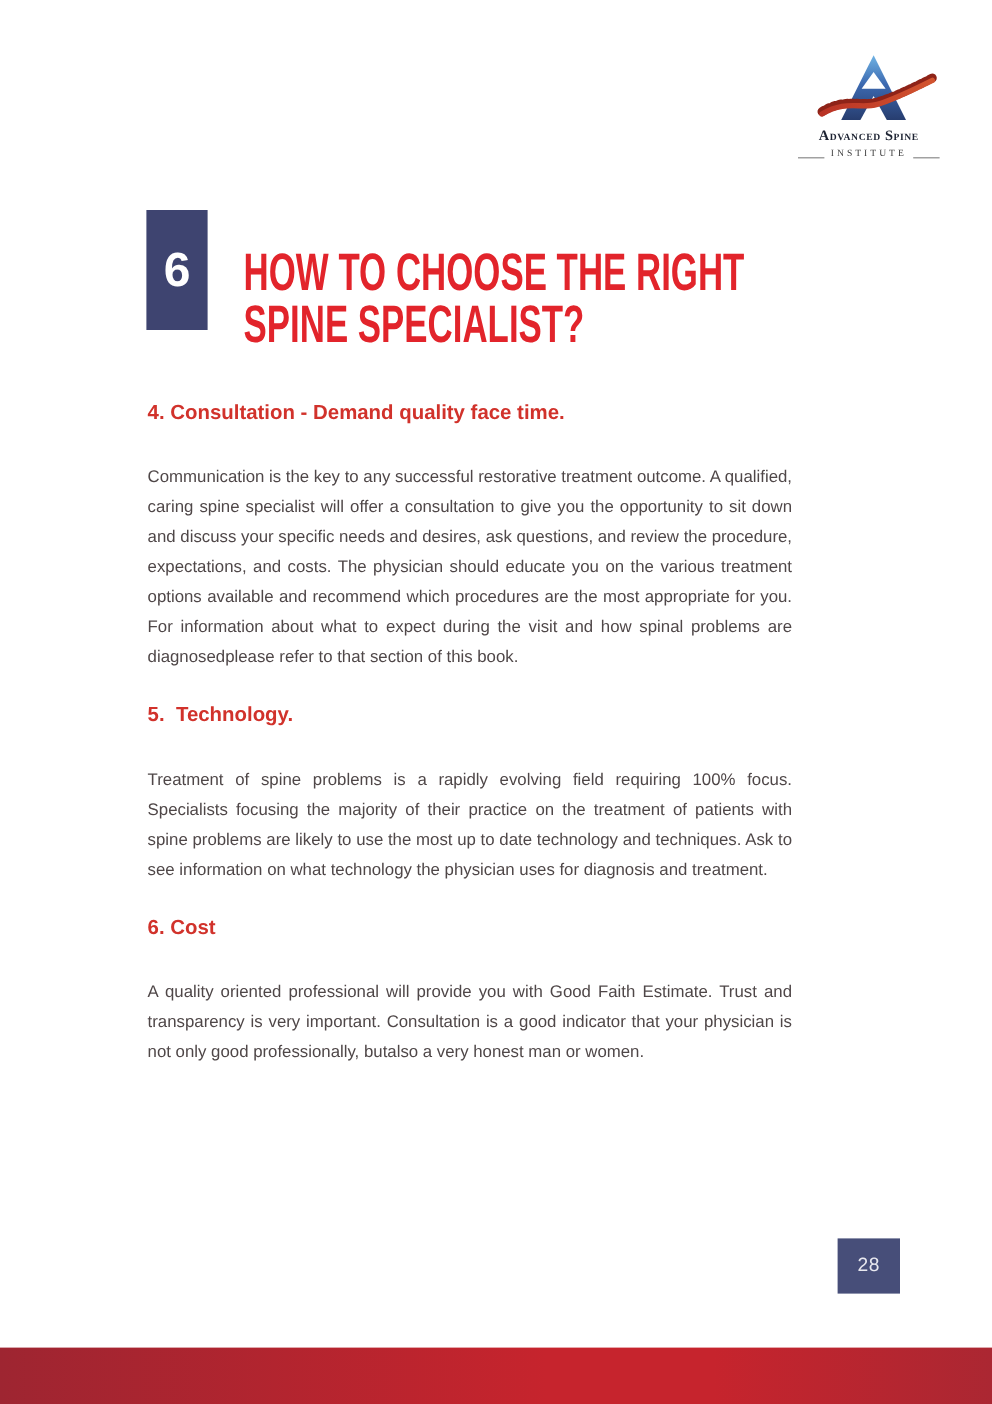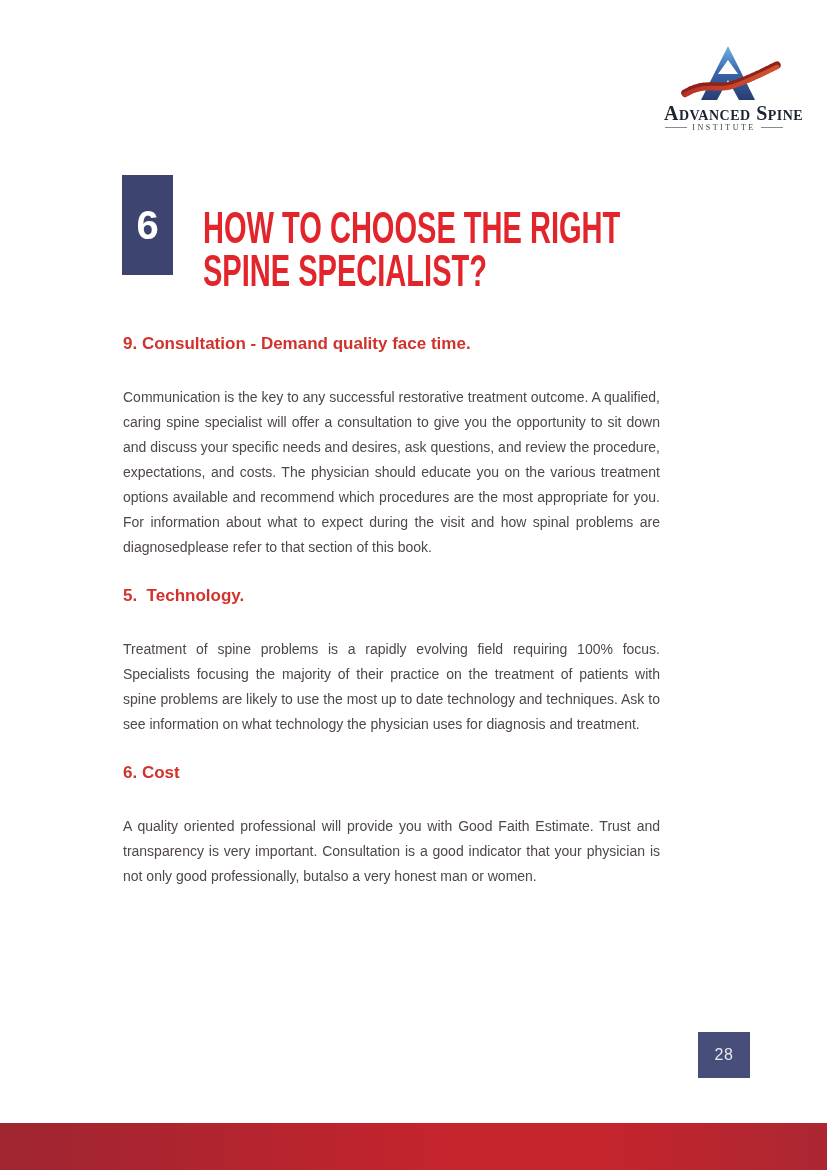--- a/index.html
+++ b/index.html
@@ -25,28 +25,28 @@
   
   .logo{
     position:absolute;left:664px;top:44px;width:120px;
     text-align:center;
   }
   .logo svg{display:block;margin:0 auto;}
   .brand-name{
     font-family:"Liberation Serif","DejaVu Serif",serif;
     font-variant:small-caps;
     font-weight:700;
-    font-size:20px;
+    font-size:12px;
     letter-spacing:.5px;
     color:#1c2231;
     line-height:15px;
     white-space:nowrap;
   }
   .brand-sub{
-    display:flex;align-items:center;justify-content:center;
+    display:flex;align-items:flex-end;justify-content:center;
     gap:5px;margin-top:2px;
   }
   .brand-sub .rule{flex:0 0 22px;height:1px;background:#8a8a8a;}
   .brand-sub .sub-text{
     font-family:"Liberation Serif","DejaVu Serif",serif;
     font-size:8px;letter-spacing:2.5px;color:#3c3c3c;
     text-transform:uppercase;white-space:nowrap;
   }
 
   
@@ -139,21 +139,21 @@
 
   <div class="chapter-box">
     <span>6</span>
   </div>
   <h1 class="chapter-title">
     <span class="tline">HOW TO CHOOSE THE RIGHT</span>
     <span class="tline">SPINE SPECIALIST?</span>
   </h1>
 
   <main class="content">
-    <h2>9. Consultation - Demand quality face time.</h2>
+    <h2>4. Consultation - Demand quality face time.</h2>
     <p>Communication is the key to any successful restorative treatment outcome. A qualified, caring spine specialist will offer a consultation to give you the opportunity to sit down and discuss your specific needs and desires, ask questions, and review the procedure, expectations, and costs. The physician should educate you on the various treatment options available and recommend which procedures are the most appropriate for you. For information about what to expect during the visit and how spinal problems are diagnosedplease refer to that section of this book.</p>
 
     <h2>5.  Technology.</h2>
     <p>Treatment of spine problems is a rapidly evolving field requiring 100% focus. Specialists focusing the majority of their practice on the treatment of patients with spine problems are likely to use the most up to date technology and techniques. Ask to see information on what technology the physician uses for diagnosis and treatment.</p>
 
     <h2>6. Cost</h2>
     <p>A quality oriented professional will provide you with Good Faith Estimate. Trust and transparency is very important. Consultation is a good indicator that your physician is not only good professionally, butalso a very honest man or women.</p>
   </main>
 
   <div class="page-num-box">

